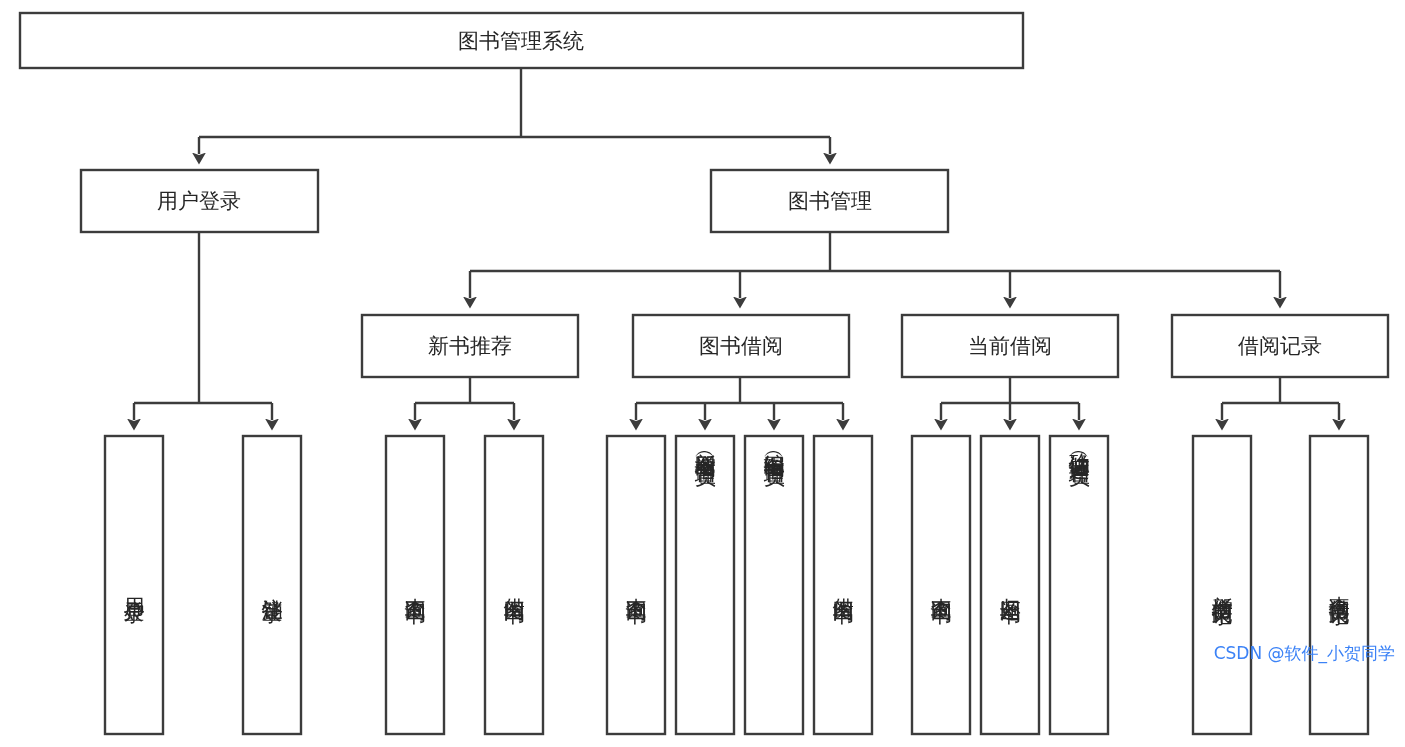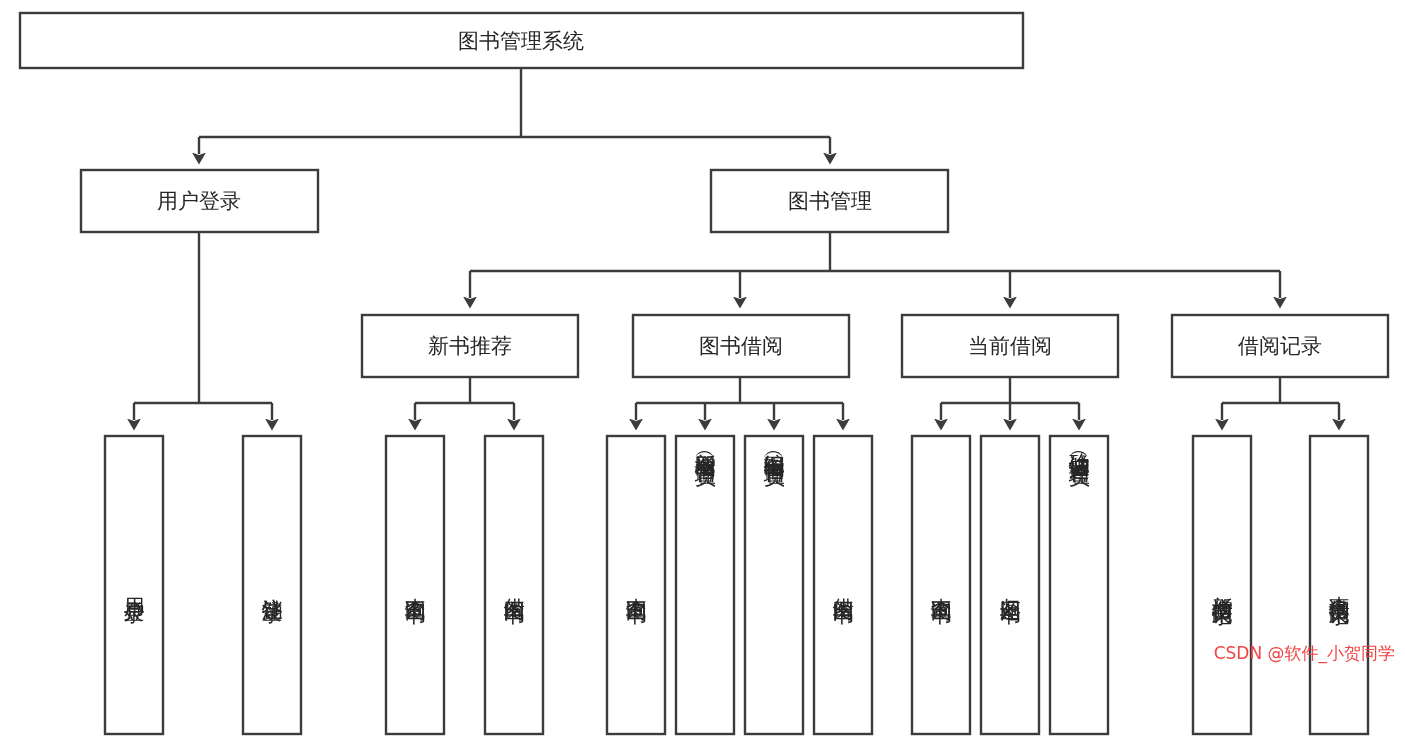--- a/index.html
+++ b/index.html
@@ -66,21 +66,21 @@
   .arrow-head {
     fill: #3c3c3c;
     stroke: none;
   }
   #watermark {
     position: absolute;
     right: 10px;
     bottom: 7px;
     font-family: "DejaVu Sans", "Liberation Sans", sans-serif;
     font-size: 17px;
-    color: #ef4444;
+    color: #3b82f6;
     white-space: nowrap;
     user-select: none;
   }
 </style>
 </head>
 <body>
 
 <div id="diagram-root">
 
   <svg class="flow" viewBox="0 0 1405 747" xmlns="http://www.w3.org/2000/svg">

